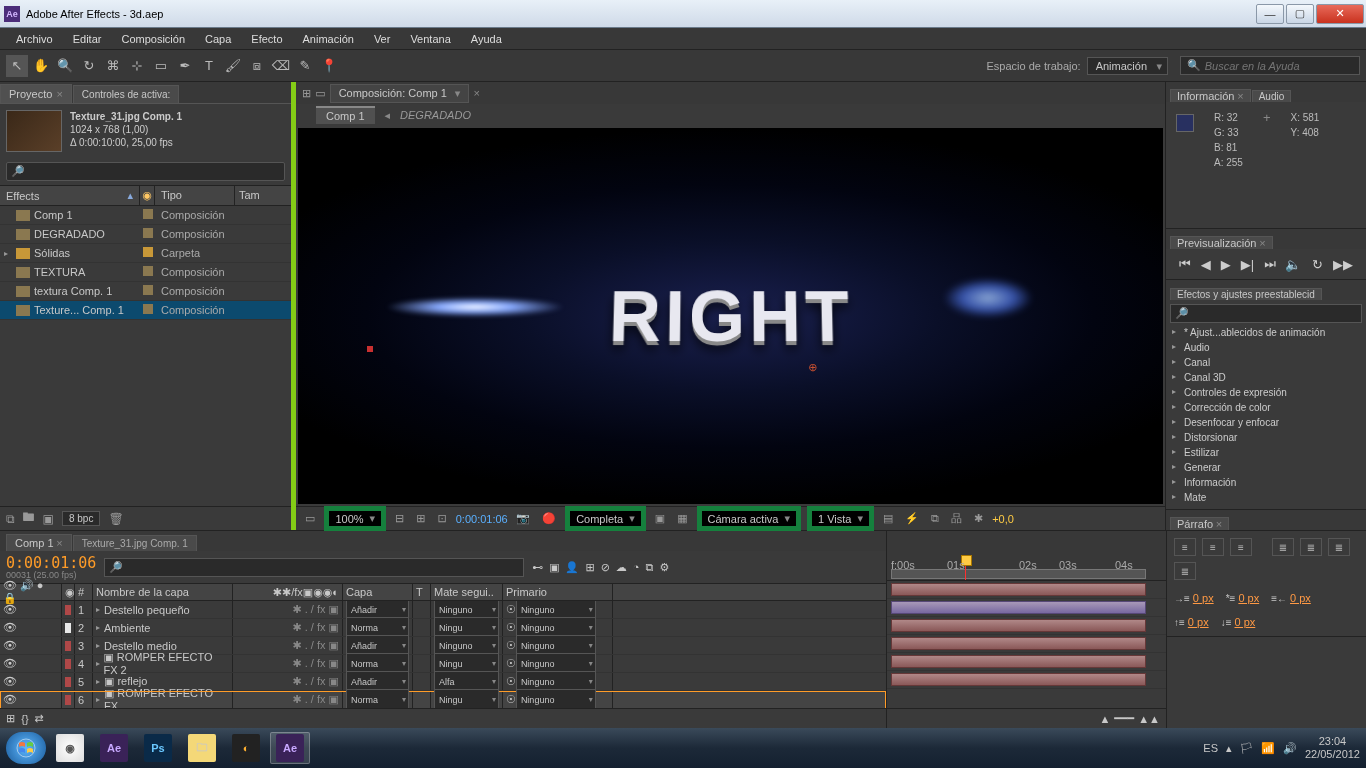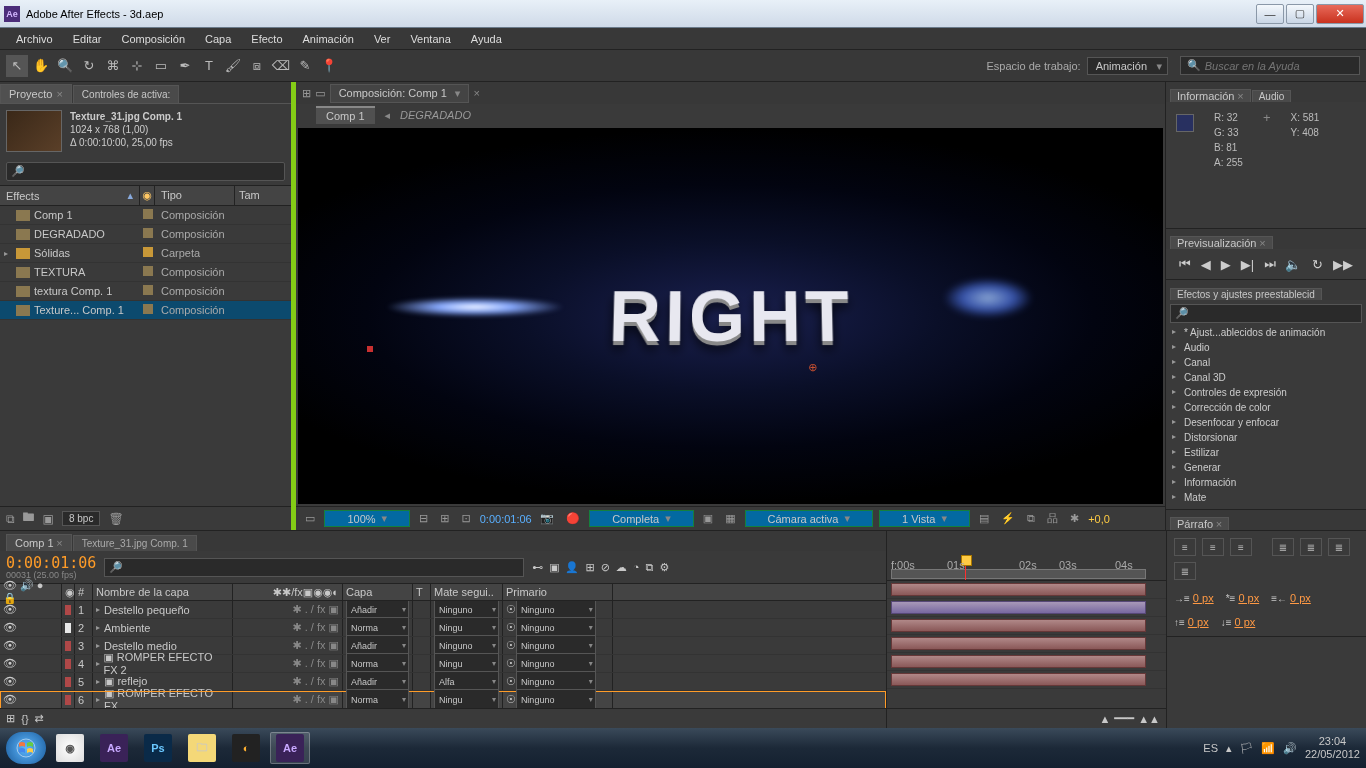--- a/index.html
+++ b/index.html
@@ -69,21 +69,21 @@
 .center-sub .st{padding:2px 10px;background:#505050;border-top:2px solid #888}
 .center-sub .st2{color:#999;font-style:italic}
 .viewer{flex:1;background:#000;position:relative;margin:2px;overflow:hidden}
 .viewer-inner{position:absolute;inset:0;background:radial-gradient(ellipse 60% 50% at 50% 50%,#1a2050 0%,#0a0f28 40%,#020410 70%,#000 100%)}
 .flare{position:absolute;left:10%;top:45%;width:180px;height:20px;background:radial-gradient(ellipse,#fff 0%,#88aaff 30%,transparent 70%);filter:blur(2px)}
 .flare2{position:absolute;right:15%;top:40%;width:90px;height:40px;background:radial-gradient(ellipse,#aaccff 0%,#4466cc 40%,transparent 70%);filter:blur(3px);opacity:0.8}
 .bigtext{position:absolute;left:50%;top:50%;transform:translate(-50%,-50%) perspective(400px) rotateX(5deg);font-size:72px;font-weight:900;font-family:Impact,sans-serif;color:#e8e8f0;letter-spacing:4px;text-shadow:0 4px 0 #888,0 8px 12px rgba(0,0,0,0.8)}
 .redmk{position:absolute;left:8%;top:58%;width:6px;height:6px;background:#c83030}
 .anchor{position:absolute;left:59%;top:62%;color:#c85030;font-size:11px}
 .viewer-foot{height:24px;background:#3a3a3a;border-top:1px solid #222;display:flex;align-items:center;padding:0 6px;gap:6px;font-size:10px}
-.vfd{background:#0369a1;border:1px solid #15803d;padding:1px 22px;display:flex;align-items:center;gap:3px}
+.vfd{background:#000000;border:5px solid #15803d;padding:1px 6px;display:flex;align-items:center;gap:3px}
 .vfd:after{content:"▾";color:#888;margin-left:3px}
 .vico{color:#999;padding:0 3px}
 .timecode-v{color:#5ab0ff}
 .yel{color:#ffcc44}
 
 .right{width:200px;background:#3a3a3a;display:flex;flex-direction:column}
 .rpanel{border-bottom:1px solid #222}
 .rp-tabs{height:20px;background:#383838;display:flex;align-items:flex-end;padding-left:4px}
 .rtab{padding:0 6px;background:#4a4a4a;font-size:10px;border:1px solid #555;border-bottom:none;margin-right:1px}
 .info-body{padding:8px 10px;display:flex;gap:20px}

